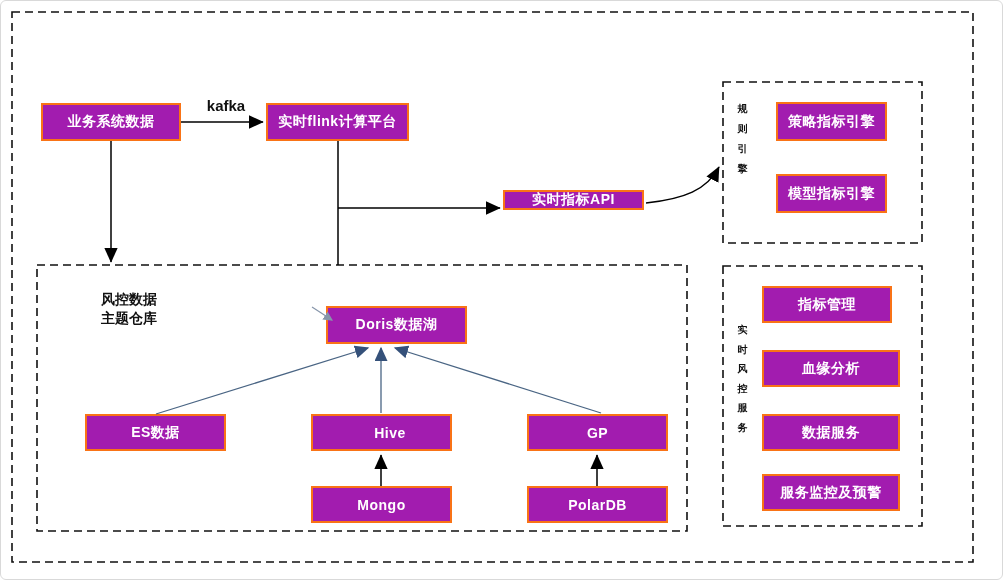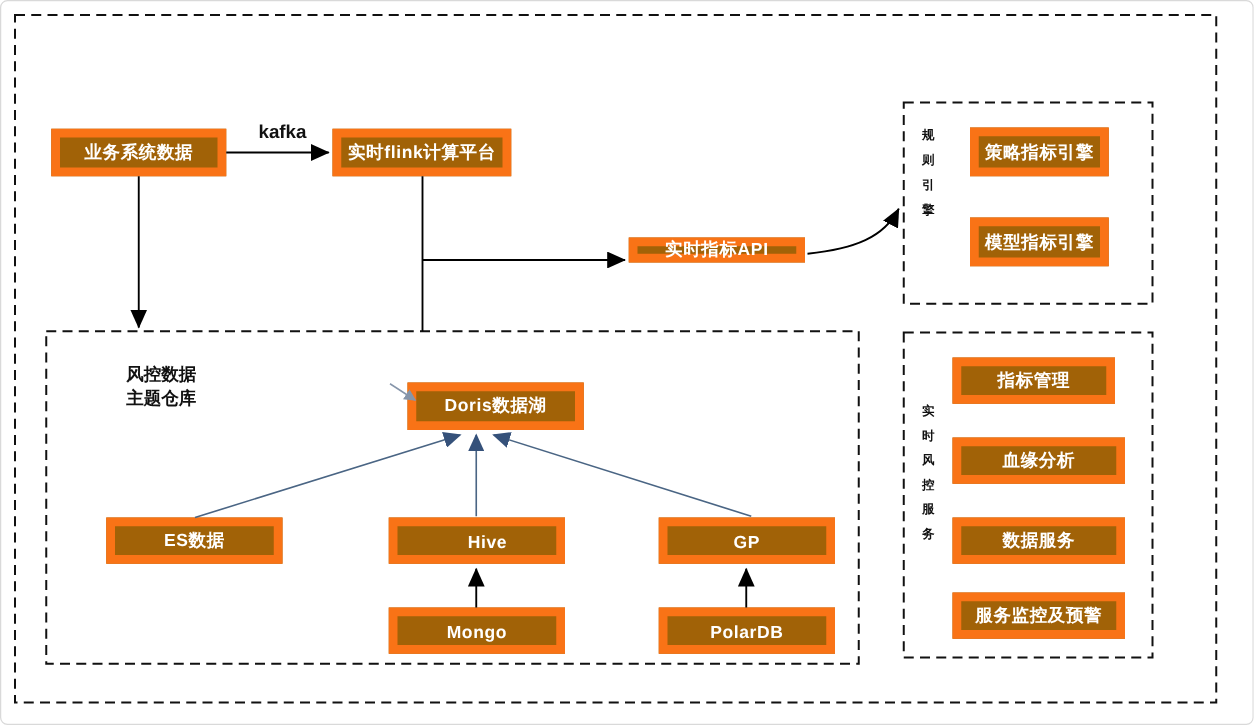--- a/index.html
+++ b/index.html
@@ -15,22 +15,22 @@
   }
   svg.overlay {
     position: absolute;
     left: 0; top: 0;
     width: 1003px; height: 580px;
     pointer-events: none;
     z-index: 3;
   }
   .node {
     position: absolute;
-    background: #a16207;
-    border: 7px solid #f97316;
+    background: #a21caf;
+    border: 2px solid #f97316;
     color: #ffffff;
     font-size: 14px;
     font-weight: 600;
     display: flex;
     align-items: center;
     justify-content: center;
     text-align: center;
     letter-spacing: 0.5px;
     z-index: 2;
   }

